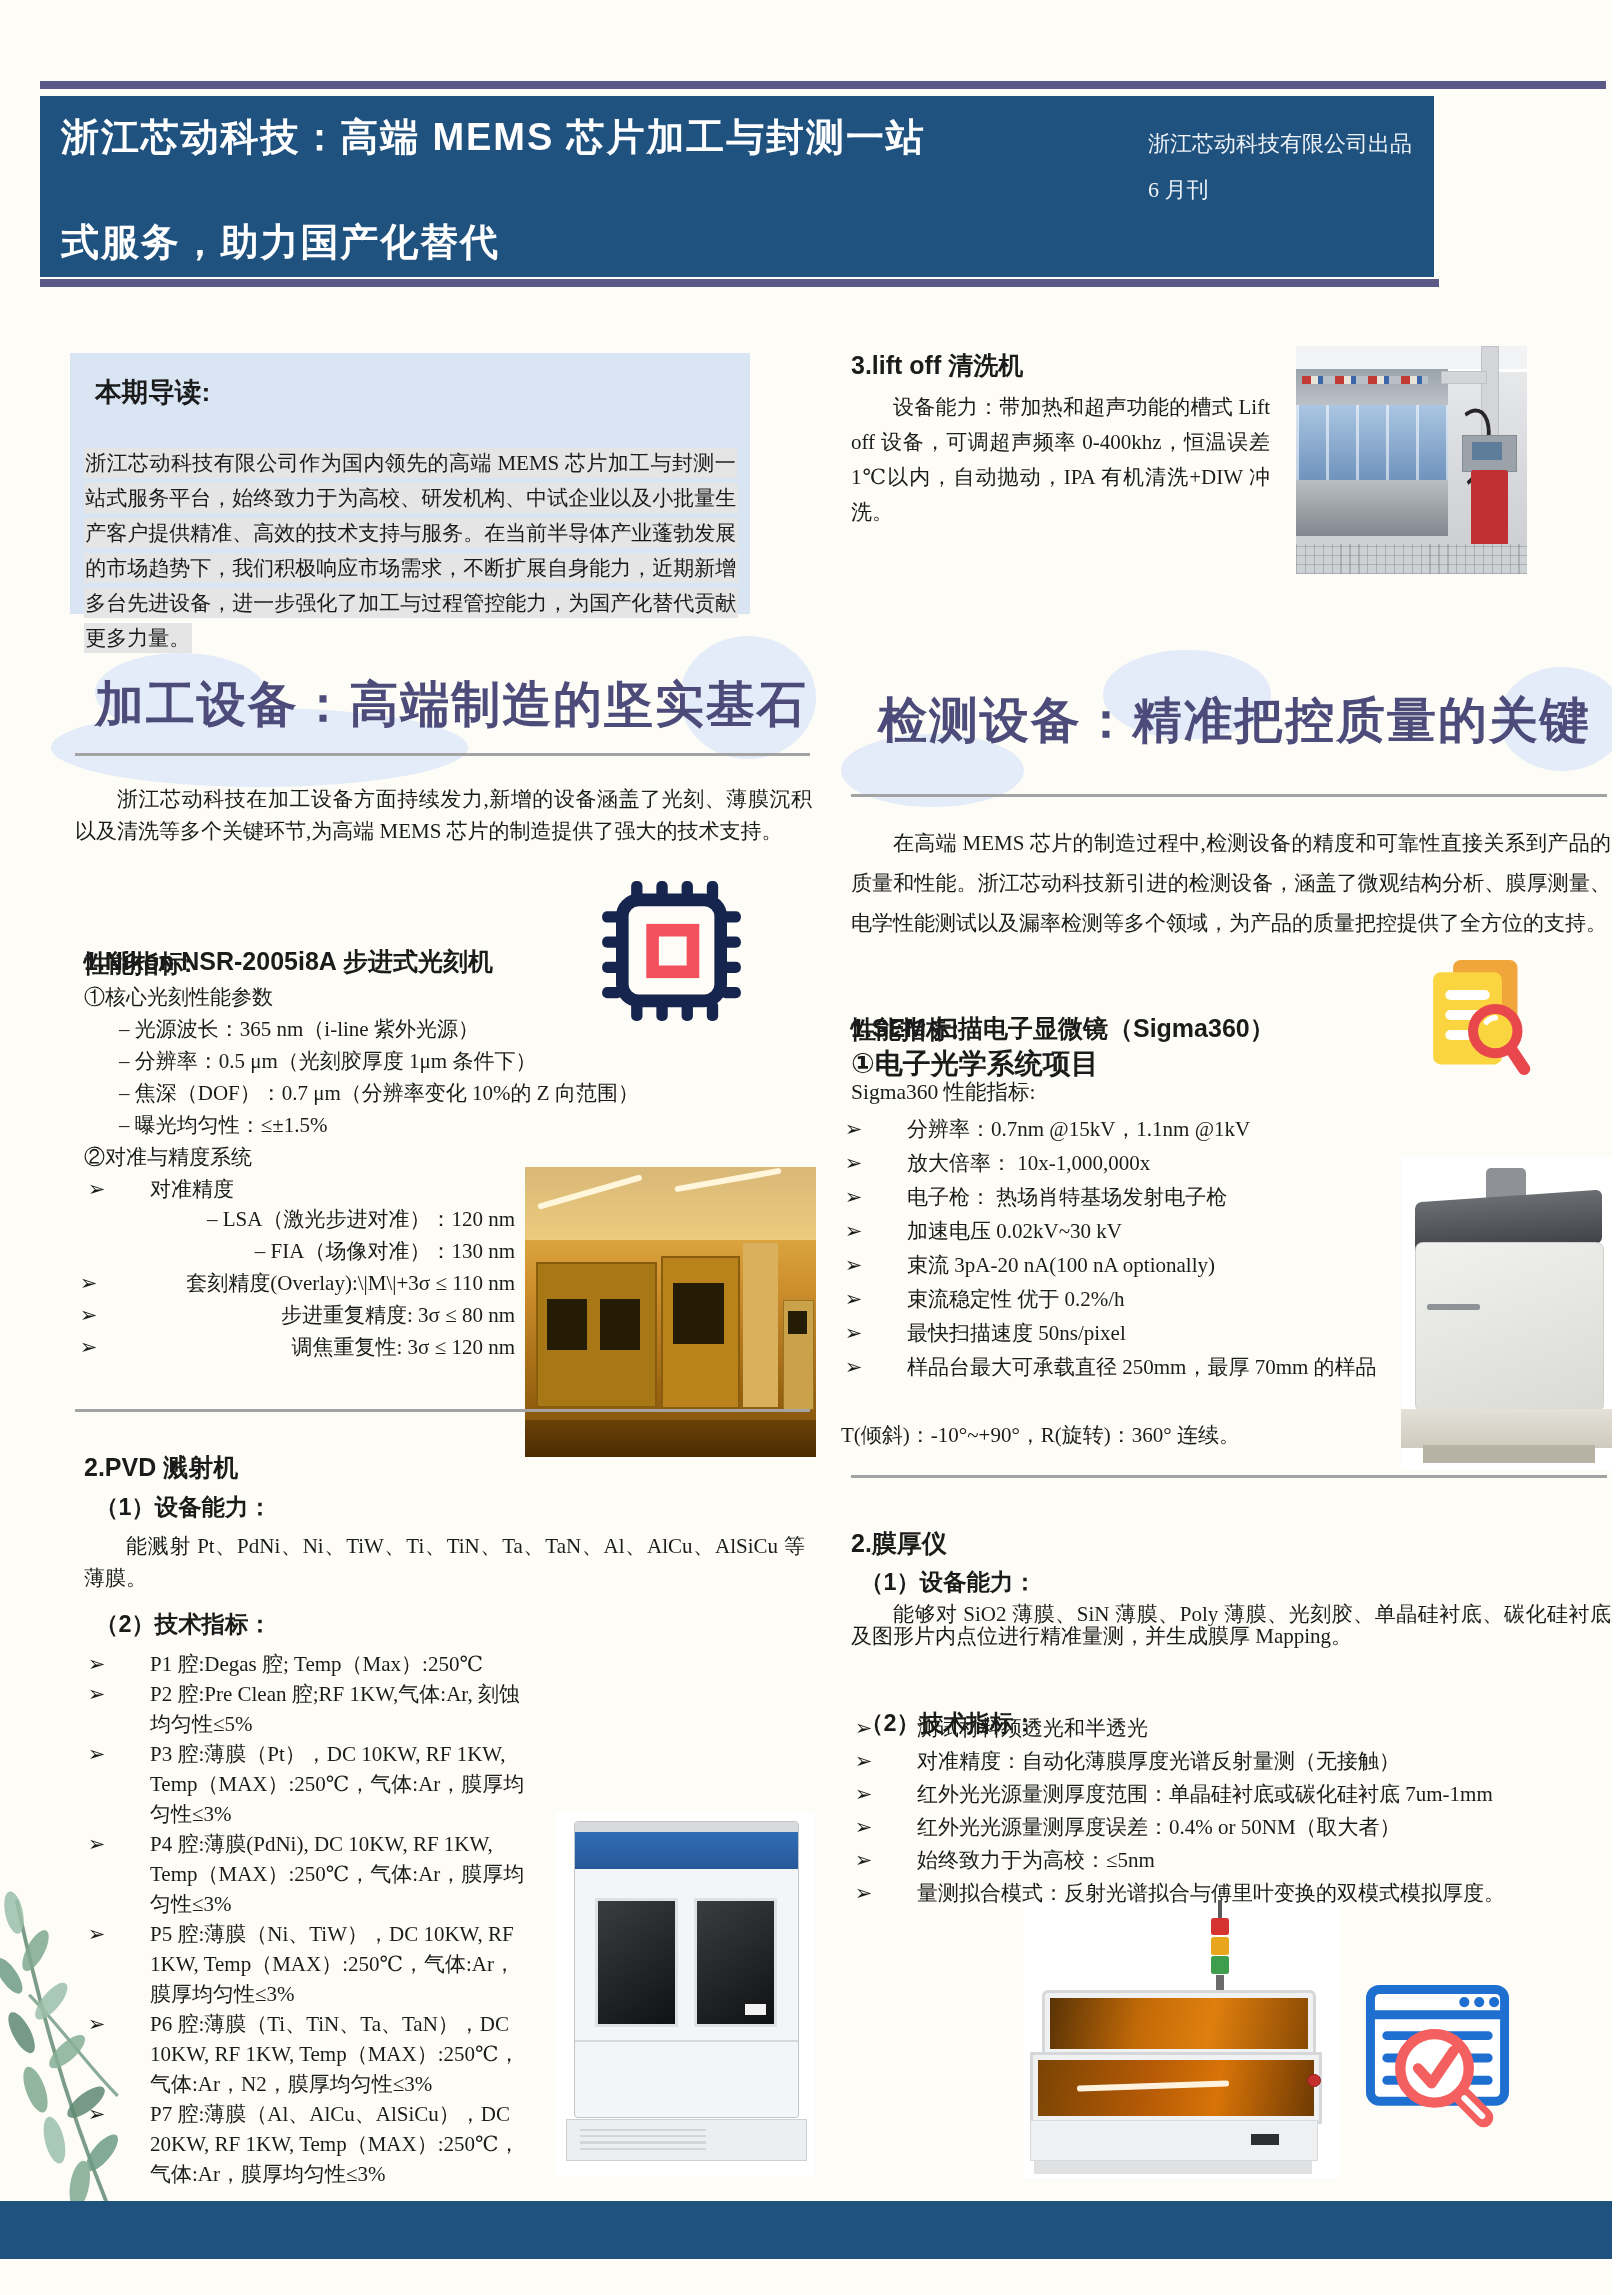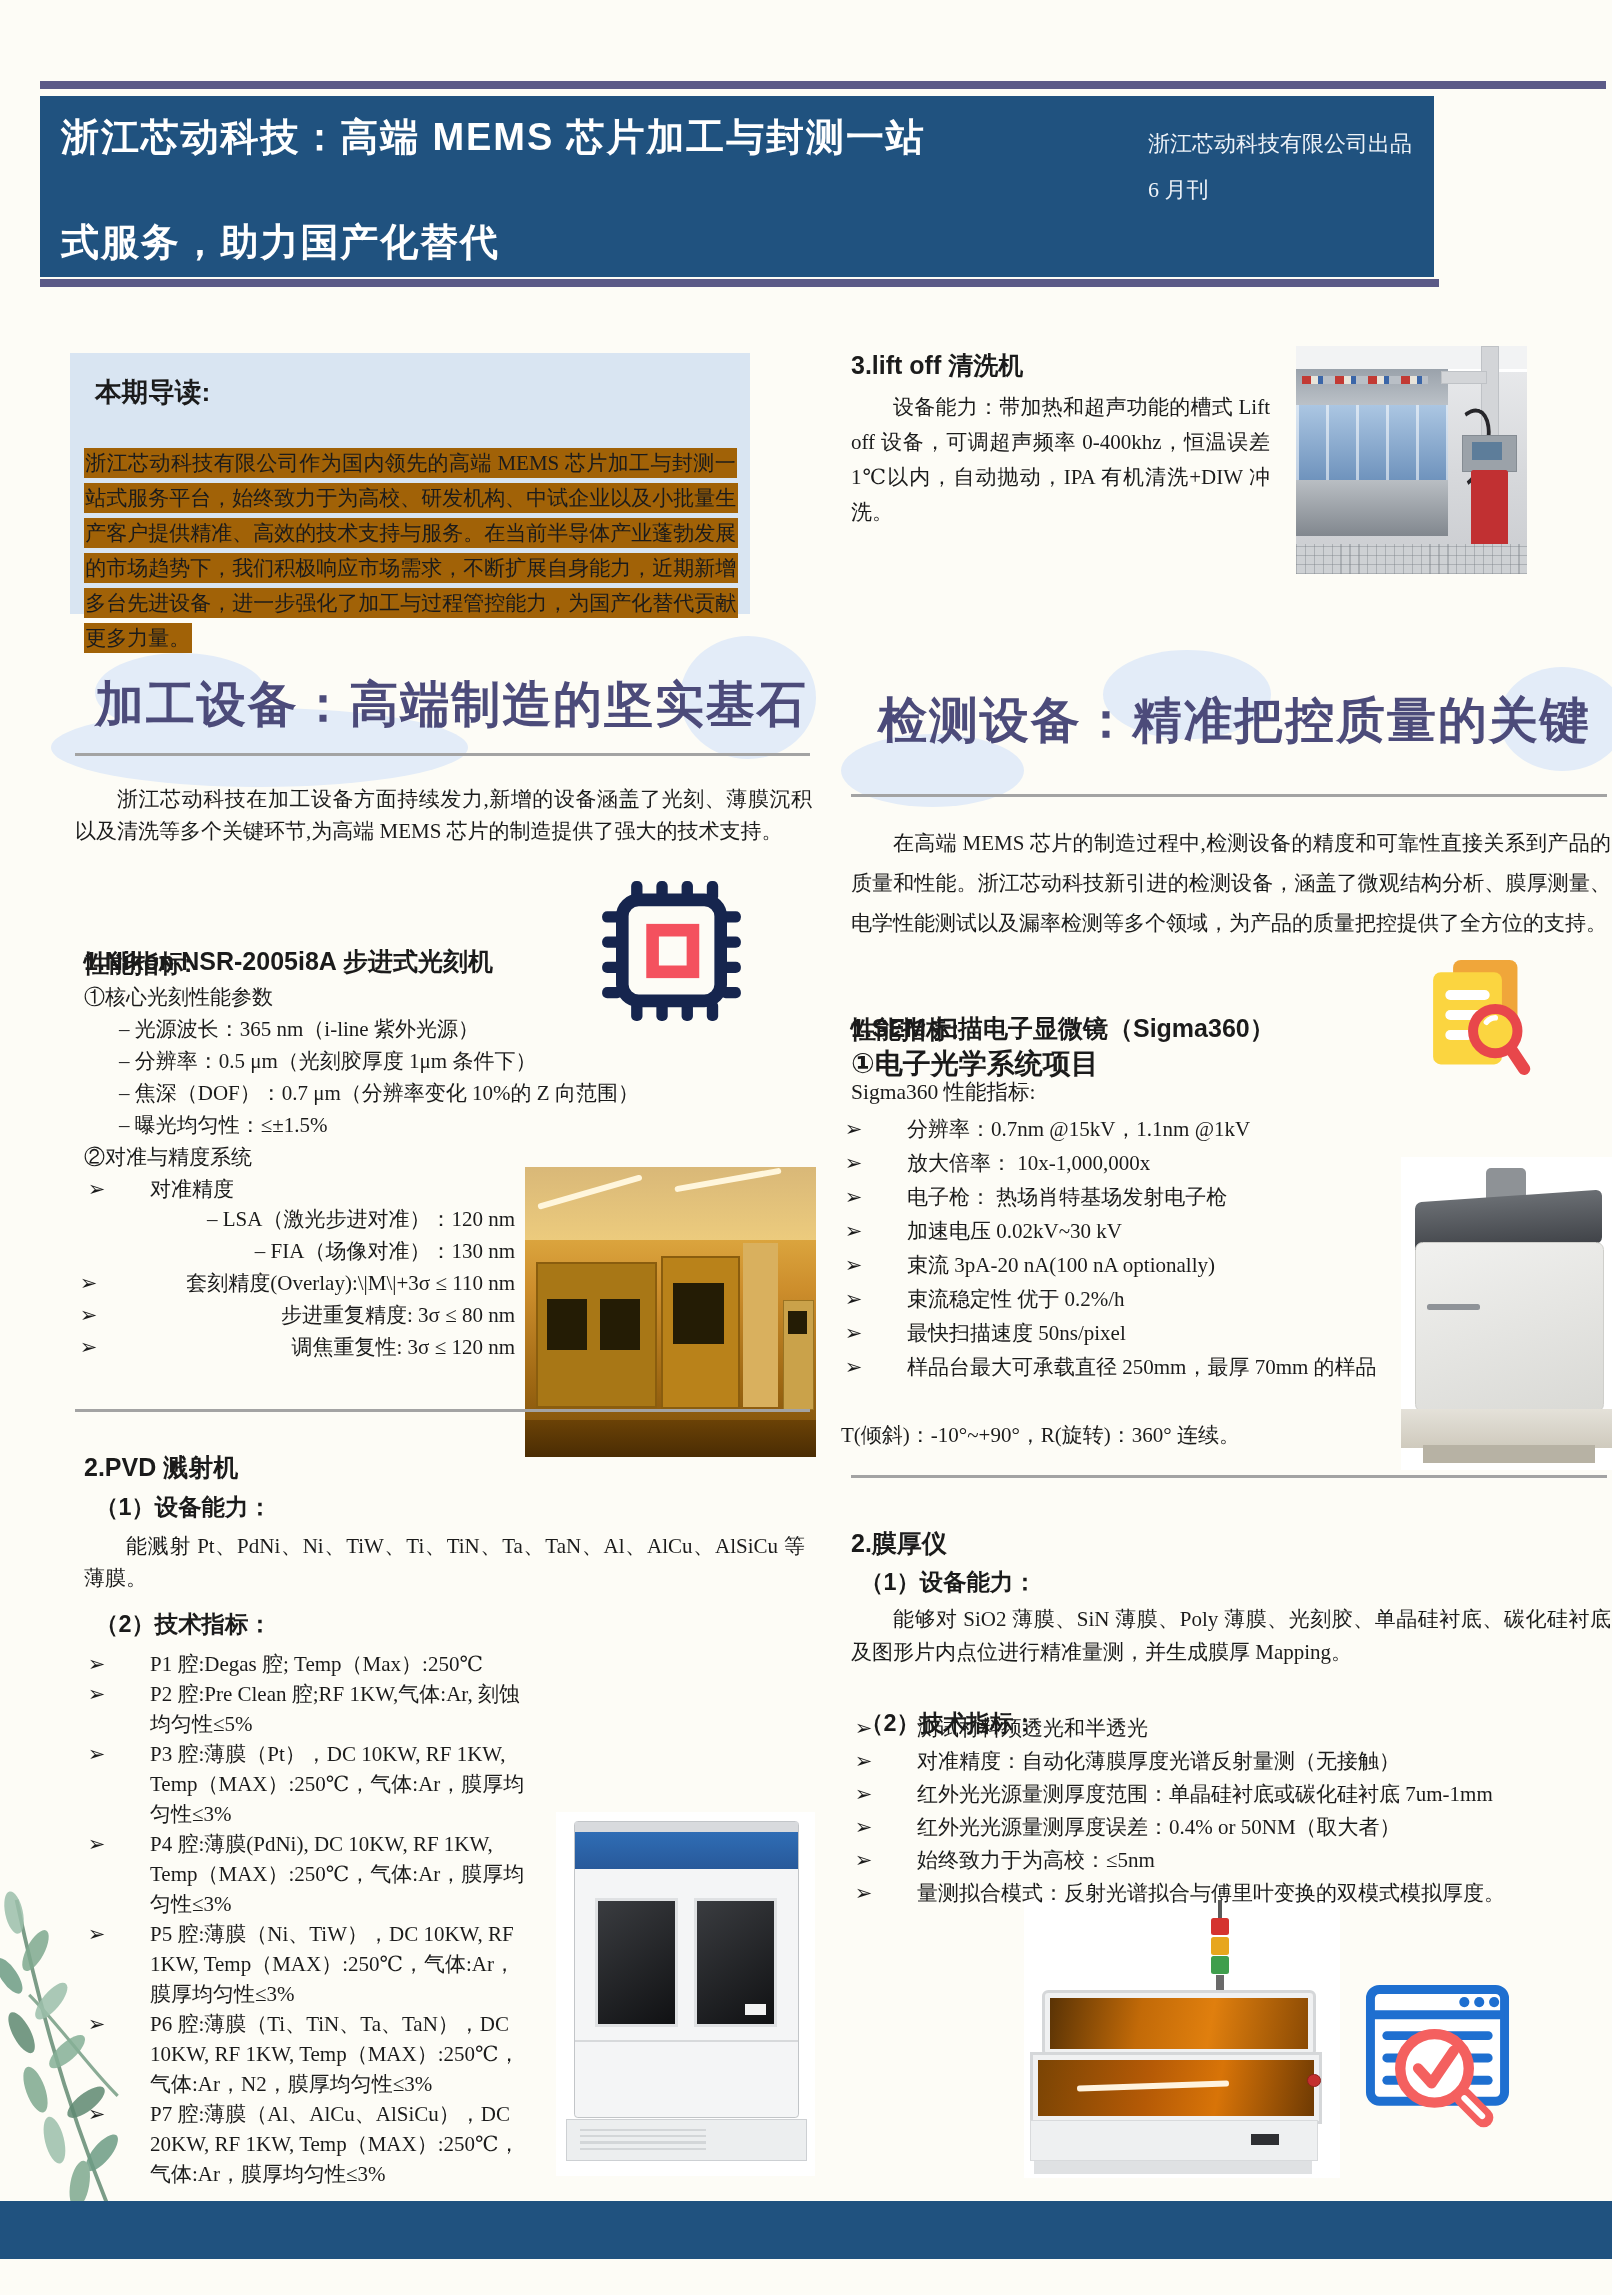--- a/index.html
+++ b/index.html
@@ -17,39 +17,39 @@
   #h-title2{top:121px;}
   .h-pub{position:absolute;left:1108px;color:#eef3f8;font-size:22px;line-height:25px;white-space:nowrap;}
   #h-pub1{top:35px;}
   #h-pub2{top:81px;}
   
   .cloud{position:absolute;background:#e3ecf8;border-radius:50%;z-index:0;}
   
   #intro-box{left:70px;top:353px;width:680px;height:261px;background:#d9e5f2;z-index:1;}
   #intro-title{left:95px;top:374px;font-family:"Liberation Sans","DejaVu Sans",sans-serif;font-weight:bold;font-size:26.6px;z-index:2;}
   #intro-body{left:84px;top:446px;width:653px;font-size:21px;line-height:35px;text-align:justify;z-index:2;}
-  #intro-body .hl{background:#a16207;padding:3.2px 1.3px;-webkit-box-decoration-break:clone;box-decoration-break:clone;}
+  #intro-body .hl{background:#e5e5e5;padding:3.2px 1.3px;-webkit-box-decoration-break:clone;box-decoration-break:clone;}
   
   .sec-heading{position:absolute;font-family:"Liberation Sans","DejaVu Sans",sans-serif;font-weight:bold;
                font-size:49px;color:#4c4b7a;letter-spacing:1.9px;white-space:nowrap;z-index:2;}
   #proc-heading{left:95px;top:672px;}
   #insp-heading{left:878px;top:688px;}
   .rule{position:absolute;height:2.5px;background:#a3a3a3;z-index:2;}
   #rule1{left:75px;top:753px;width:735px;}
   #rule2{left:75px;top:1409px;width:735px;}
   #rule3{left:851px;top:794px;width:756px;}
   #rule4{left:851px;top:1475px;width:756px;}
   
   .para{position:absolute;font-size:21px;line-height:32px;text-align:justify;z-index:2;}
   .indent{text-indent:2em;}
   #proc-intro{left:75px;top:783px;width:737px;}
   #insp-intro{left:851px;top:823px;width:760px;line-height:40px;}
   #liftoff-body{left:851px;top:390px;width:419px;line-height:35px;}
   #pvd-cap-body{left:84px;top:1530px;width:721px;}
-  #th-cap-body{left:851px;top:1603px;width:760px;line-height:33px;}
+  #th-cap-body{left:851px;top:1603px;width:760px;line-height:22px;}
   #sem-tail{left:841px;top:1418px;width:408px;line-height:35px;}
   
   .h3{position:absolute;font-family:"Liberation Sans","DejaVu Sans",sans-serif;font-weight:bold;font-size:25px;white-space:nowrap;z-index:2;}
   #liftoff-title{left:851px;top:349px;}
   #nikon-title{left:84px;top:909px;margin-top:36px;}
   #nikon-sub{left:84px;top:947px;}
   #pvd-title{left:84px;top:1451px;}
   #pvd-cap-title{left:95px;top:1491px;font-size:23.4px;}
   #pvd-spec-title{left:95px;top:1608px;font-size:23.4px;}
   #sem-title{left:851px;top:1012px;}

